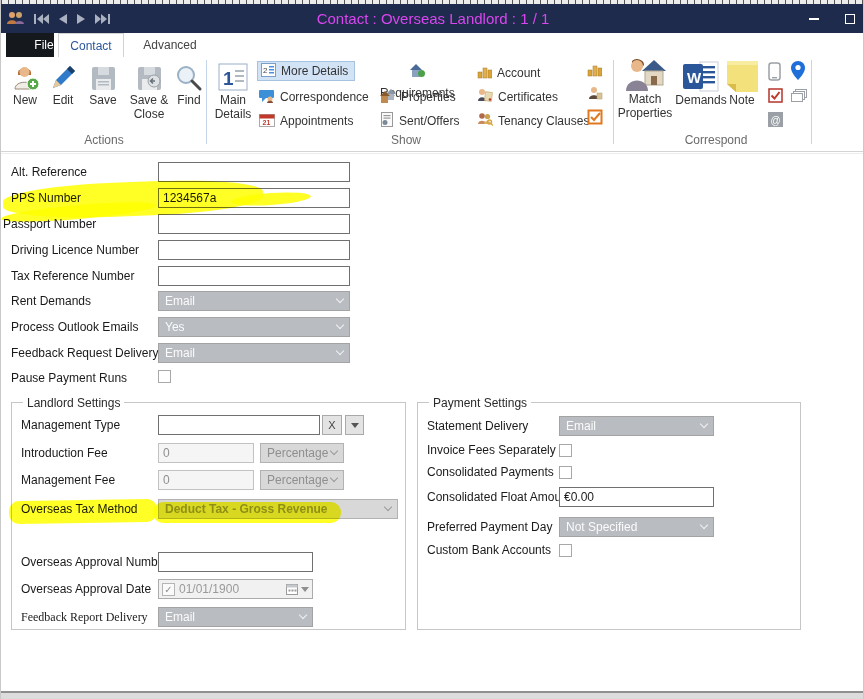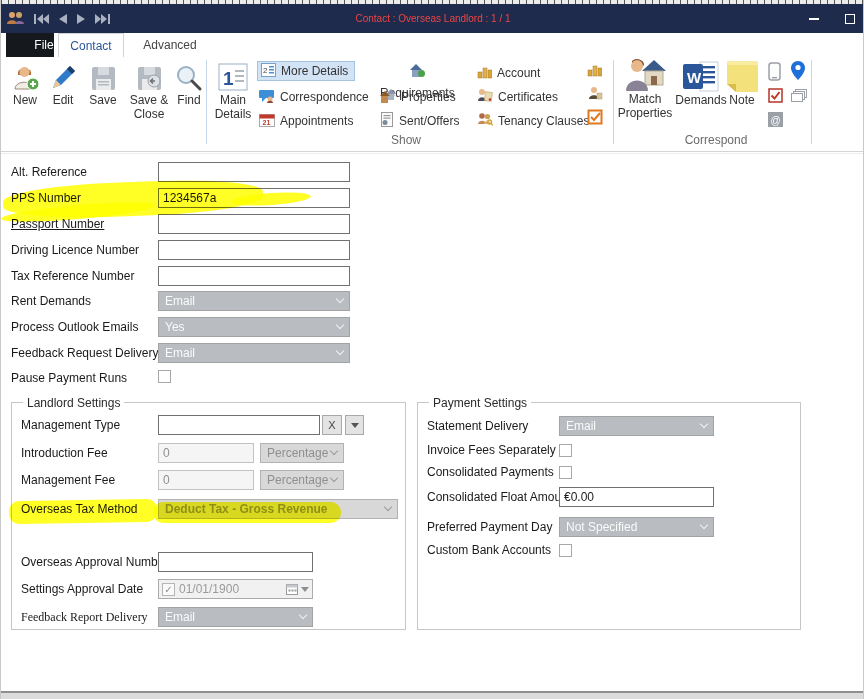--- a/index.html
+++ b/index.html
@@ -8,21 +8,21 @@
   #window { position:relative; width:864px; height:699px; background:#fff; overflow:hidden;
             border-left:1px solid #c9c9c9; border-right:1px solid #c9c9c9; }
 
   
   .ruler { position:absolute; left:0; top:0; width:864px; height:4px; background:#ececec;
            background-image:repeating-linear-gradient(90deg,#555 0 1px,transparent 1px 7px); }
 
   
   .titlebar { position:absolute; left:0; top:4px; width:864px; height:29px; background:#1f2b4c;
               display:flex; align-items:center; color:#fff; }
-  .titlebar .title { position:absolute; left:0; right:0; text-align:center; font-size:10px; color:#ef4444; }
+  .titlebar .title { position:absolute; left:0; right:0; text-align:center; font-size:15px; color:#d946ef; }
   .nav { display:flex; align-items:center; gap:10px; margin-left:6px; z-index:2; }
   .navbtn { display:flex; align-items:center; cursor:default; }
   .winbtns { position:absolute; right:10px; top:0; height:29px; display:flex; align-items:center; gap:26px; z-index:2; }
   .btn-min { width:10px; height:2px; background:#fff; }
   .btn-max { width:10px; height:10px; border:1px solid #fff; }
 
   
   .tabs { position:absolute; left:0; top:33px; width:864px; height:24px; background:#fff; }
   .tab { position:absolute; top:0; height:24px; display:flex; align-items:center; justify-content:center;
          font-size:12px; cursor:default; }
@@ -178,20 +178,21 @@
     </div>
     <div class="bigbtn" style="left:172px; top:3px; width:32px;">
       <span class="ic">
         <svg width="28" height="28" viewBox="0 0 28 28">
             <circle cx="11" cy="11" r="8" fill="#eaf2f8" stroke="#9ab0c4" stroke-width="2"></circle>
             <line x1="17" y1="17" x2="25" y2="25" stroke="#4a4a4a" stroke-width="3" stroke-linecap="round"></line>
           </svg>
       </span>
       <span>Find</span>
     </div>
+    <div class="grouplabel" style="left:4px; width:198px;">Actions</div>
     <div class="rsep" style="left:205px;"></div>
 
     <div class="bigbtn" style="left:208px; top:3px; width:48px;">
       <span class="ic">
         <svg width="30" height="30" viewBox="0 0 30 30">
             <rect x="1" y="2" width="28" height="26" fill="#fff" stroke="#9ab0c8"></rect>
             <text x="5" y="23" font-size="19" font-weight="bold" fill="#2b579a" font-family="Liberation Sans,sans-serif">1</text>
             <rect x="17" y="8" width="9" height="2" fill="#b0b8c0"></rect>
             <rect x="17" y="13" width="9" height="2" fill="#b0b8c0"></rect>
             <rect x="17" y="18" width="9" height="2" fill="#b0b8c0"></rect>
@@ -400,21 +401,21 @@
   </div>
   <div class="ribbon-bottom"></div>
   <div class="ribbon-bottom2"></div>
 
   <div class="flabel" style="left:10px; top:165px;">Alt. Reference</div>
   <input class="txt" style="left: 157px; top: 162px; width: 192px;" value="">
 
   <div class="flabel" style="left:10px; top:191px;">PPS Number</div>
   <input class="txt" style="left: 157px; top: 188px; width: 192px;" value="1234567a">
 
-  <div class="flabel" style="left:10px; top:217px;text-decoration:underline;">Passport Number</div>
+  <div class="flabel" style="left:2px; top:217px;">Passport Number</div>
   <input class="txt" style="left: 157px; top: 214px; width: 192px;" value="">
 
   <div class="flabel" style="left:10px; top:243px;">Driving Licence Number</div>
   <input class="txt" style="left: 157px; top: 240px; width: 192px;" value="">
 
   <div class="flabel" style="left:10px; top:269px;">Tax Reference Number</div>
   <input class="txt" style="left: 157px; top: 266px; width: 192px;" value="">
 
   <div class="flabel" style="left:10px; top:294px;">Rent Demands</div>
   <div class="combo combo-dark" style="left:157px; top:291px; width:192px;">
@@ -465,21 +466,21 @@
 
   <div class="flabel" style="left:20px; top:502px;">Overseas Tax Method</div>
   <div class="combo combo-light" style="left:157px; top:499px; width:240px;font-weight:bold;">
     <span>Deduct Tax - Gross Revenue</span>
       <span class="chev"></span>
   </div>
 
   <div class="flabel" style="left:20px; top:555px;">Overseas Approval Number</div>
   <input class="txt" style="left: 157px; top: 552px; width: 155px;" value="">
 
-  <div class="flabel" style="left:20px; top:582px;">Settings Approval Date</div>
+  <div class="flabel" style="left:20px; top:582px;">Overseas Approval Date</div>
   <div class="datefield" style="left:157px; top:579px; width:155px;">
     <span class="dcb">✓</span>
     <span>01/01/1900</span>
     <span style="margin-left:auto; display:flex; align-items:center; gap:3px;">
       <svg width="12" height="12" viewBox="0 0 12 12">
           <rect x="0.5" y="1.5" width="11" height="10" fill="#fff" stroke="#9a9a9a"></rect>
           <rect x="0.5" y="1.5" width="11" height="3" fill="#c4c8cc"></rect>
           <rect x="2.5" y="6.5" width="2" height="2" fill="#9a9a9a"></rect>
           <rect x="5.5" y="6.5" width="2" height="2" fill="#9a9a9a"></rect>
           <rect x="8.5" y="6.5" width="2" height="2" fill="#9a9a9a"></rect>

